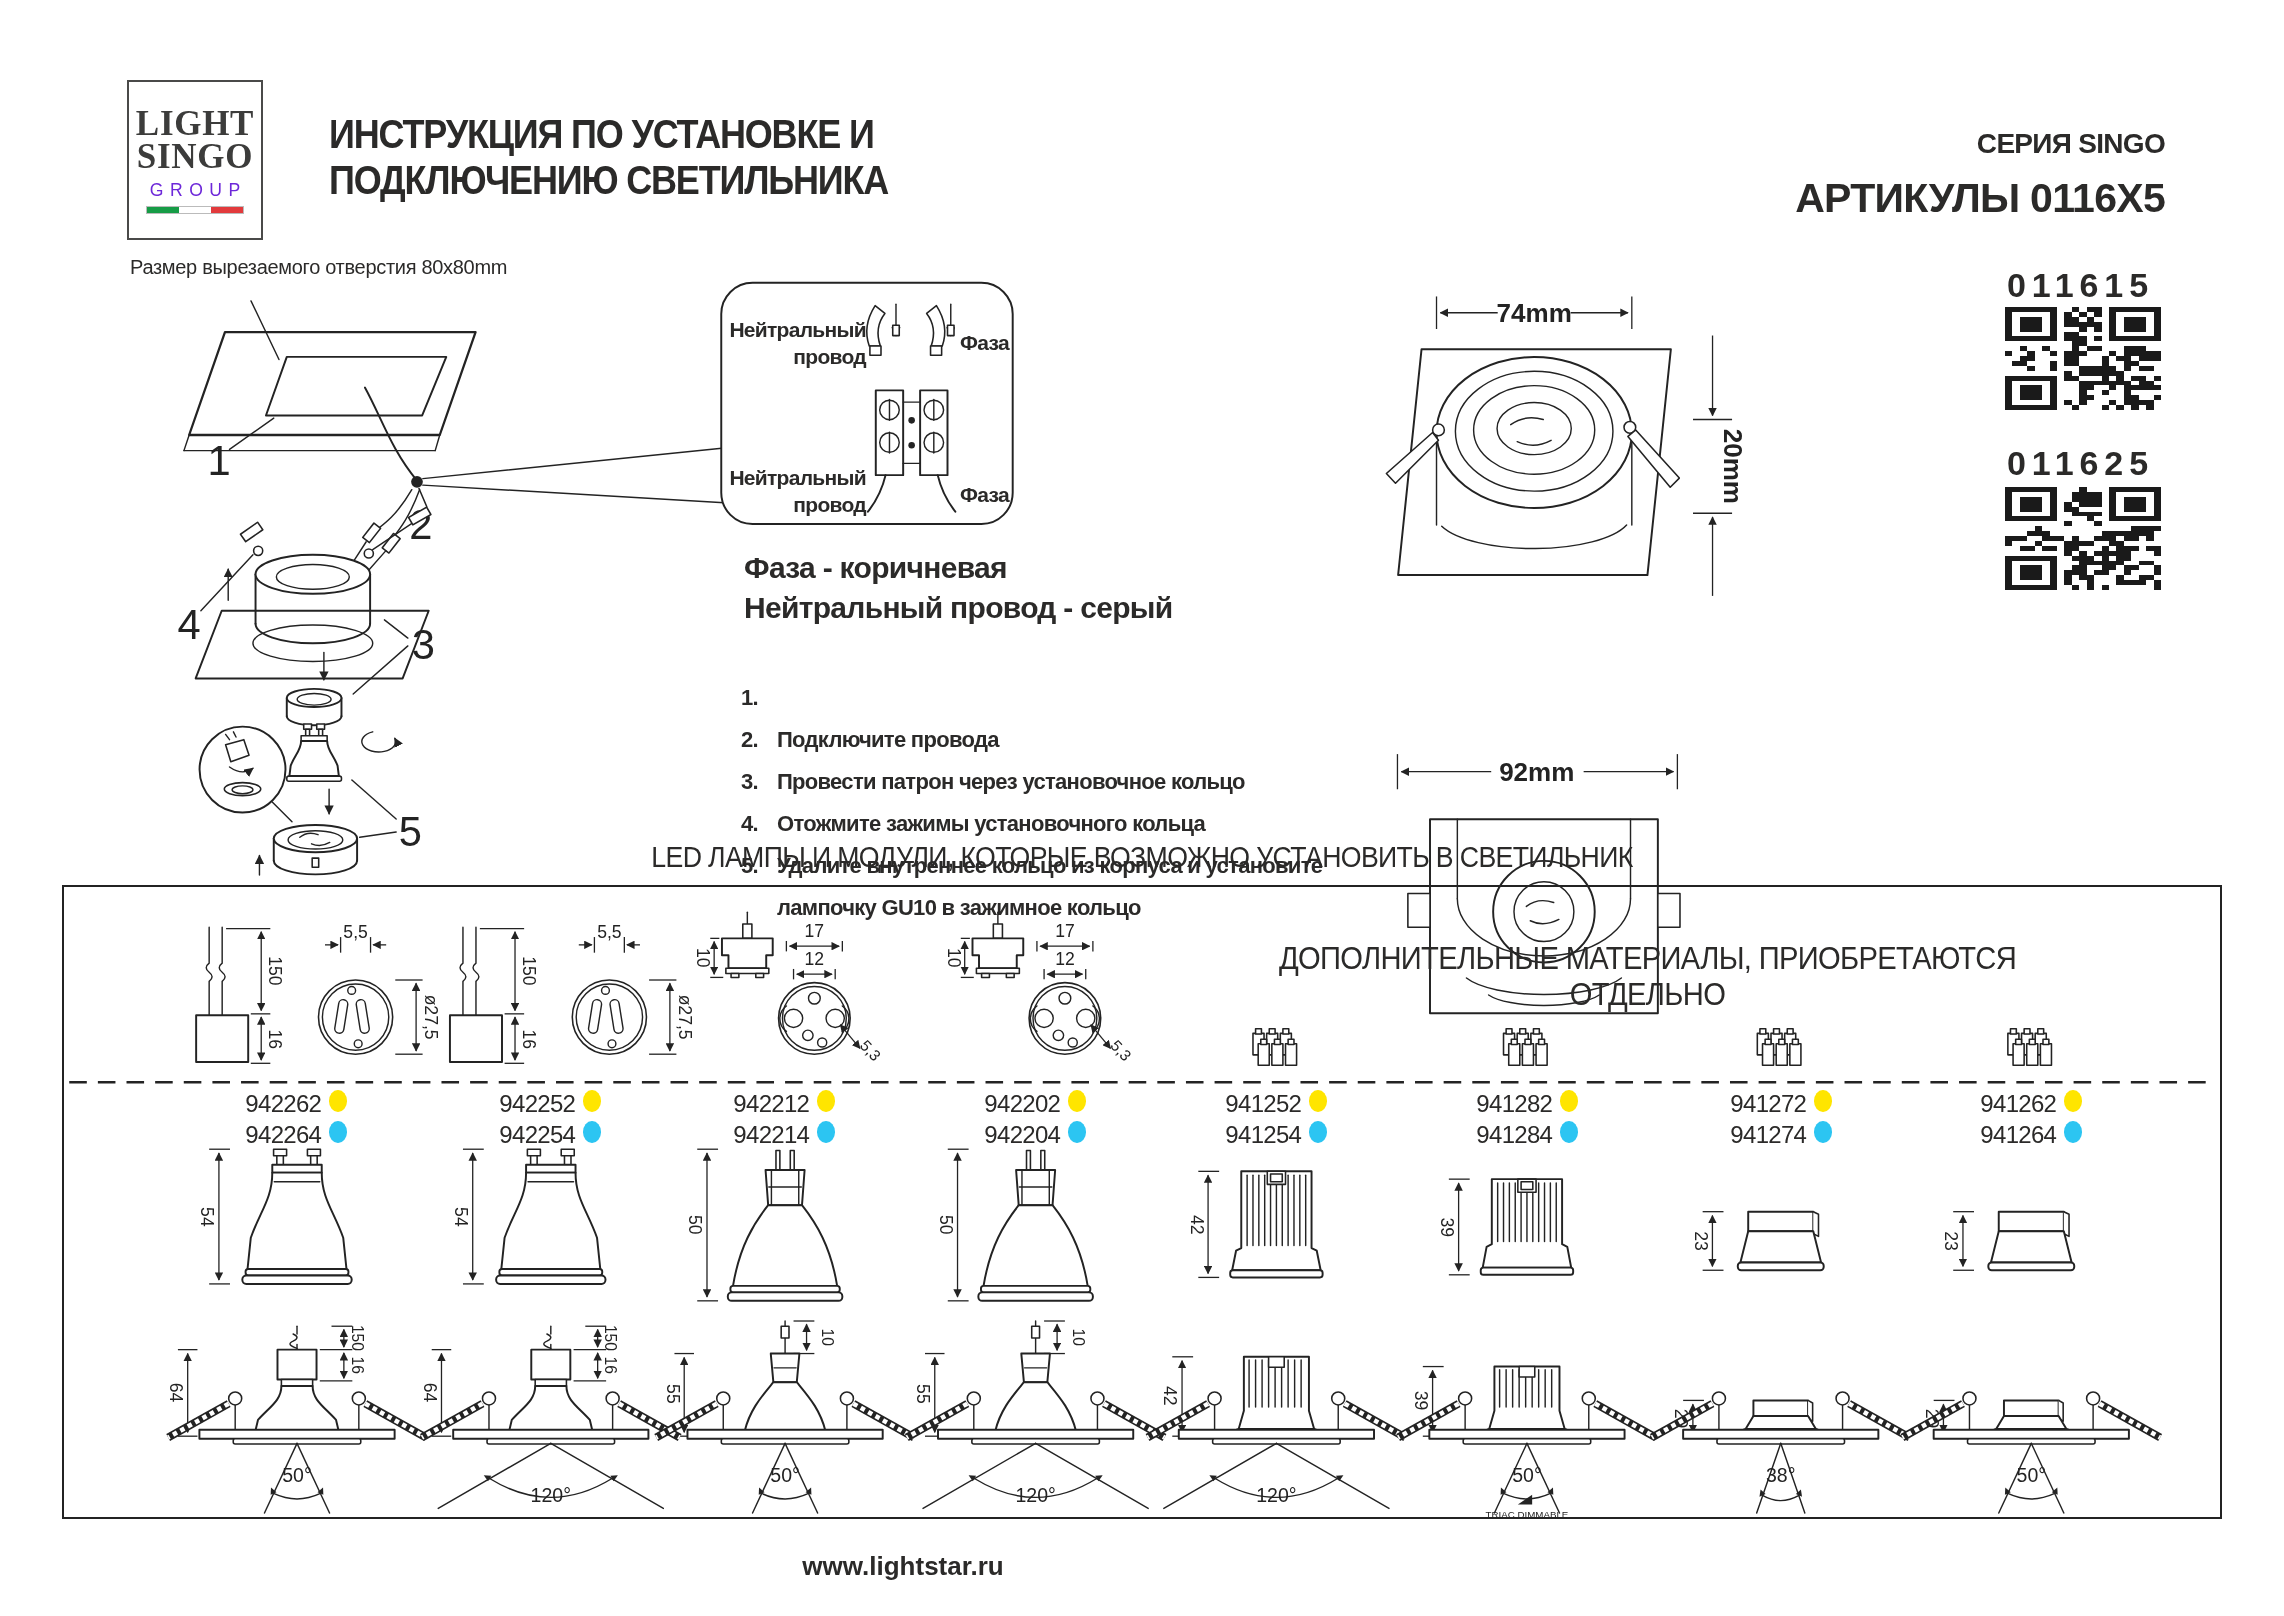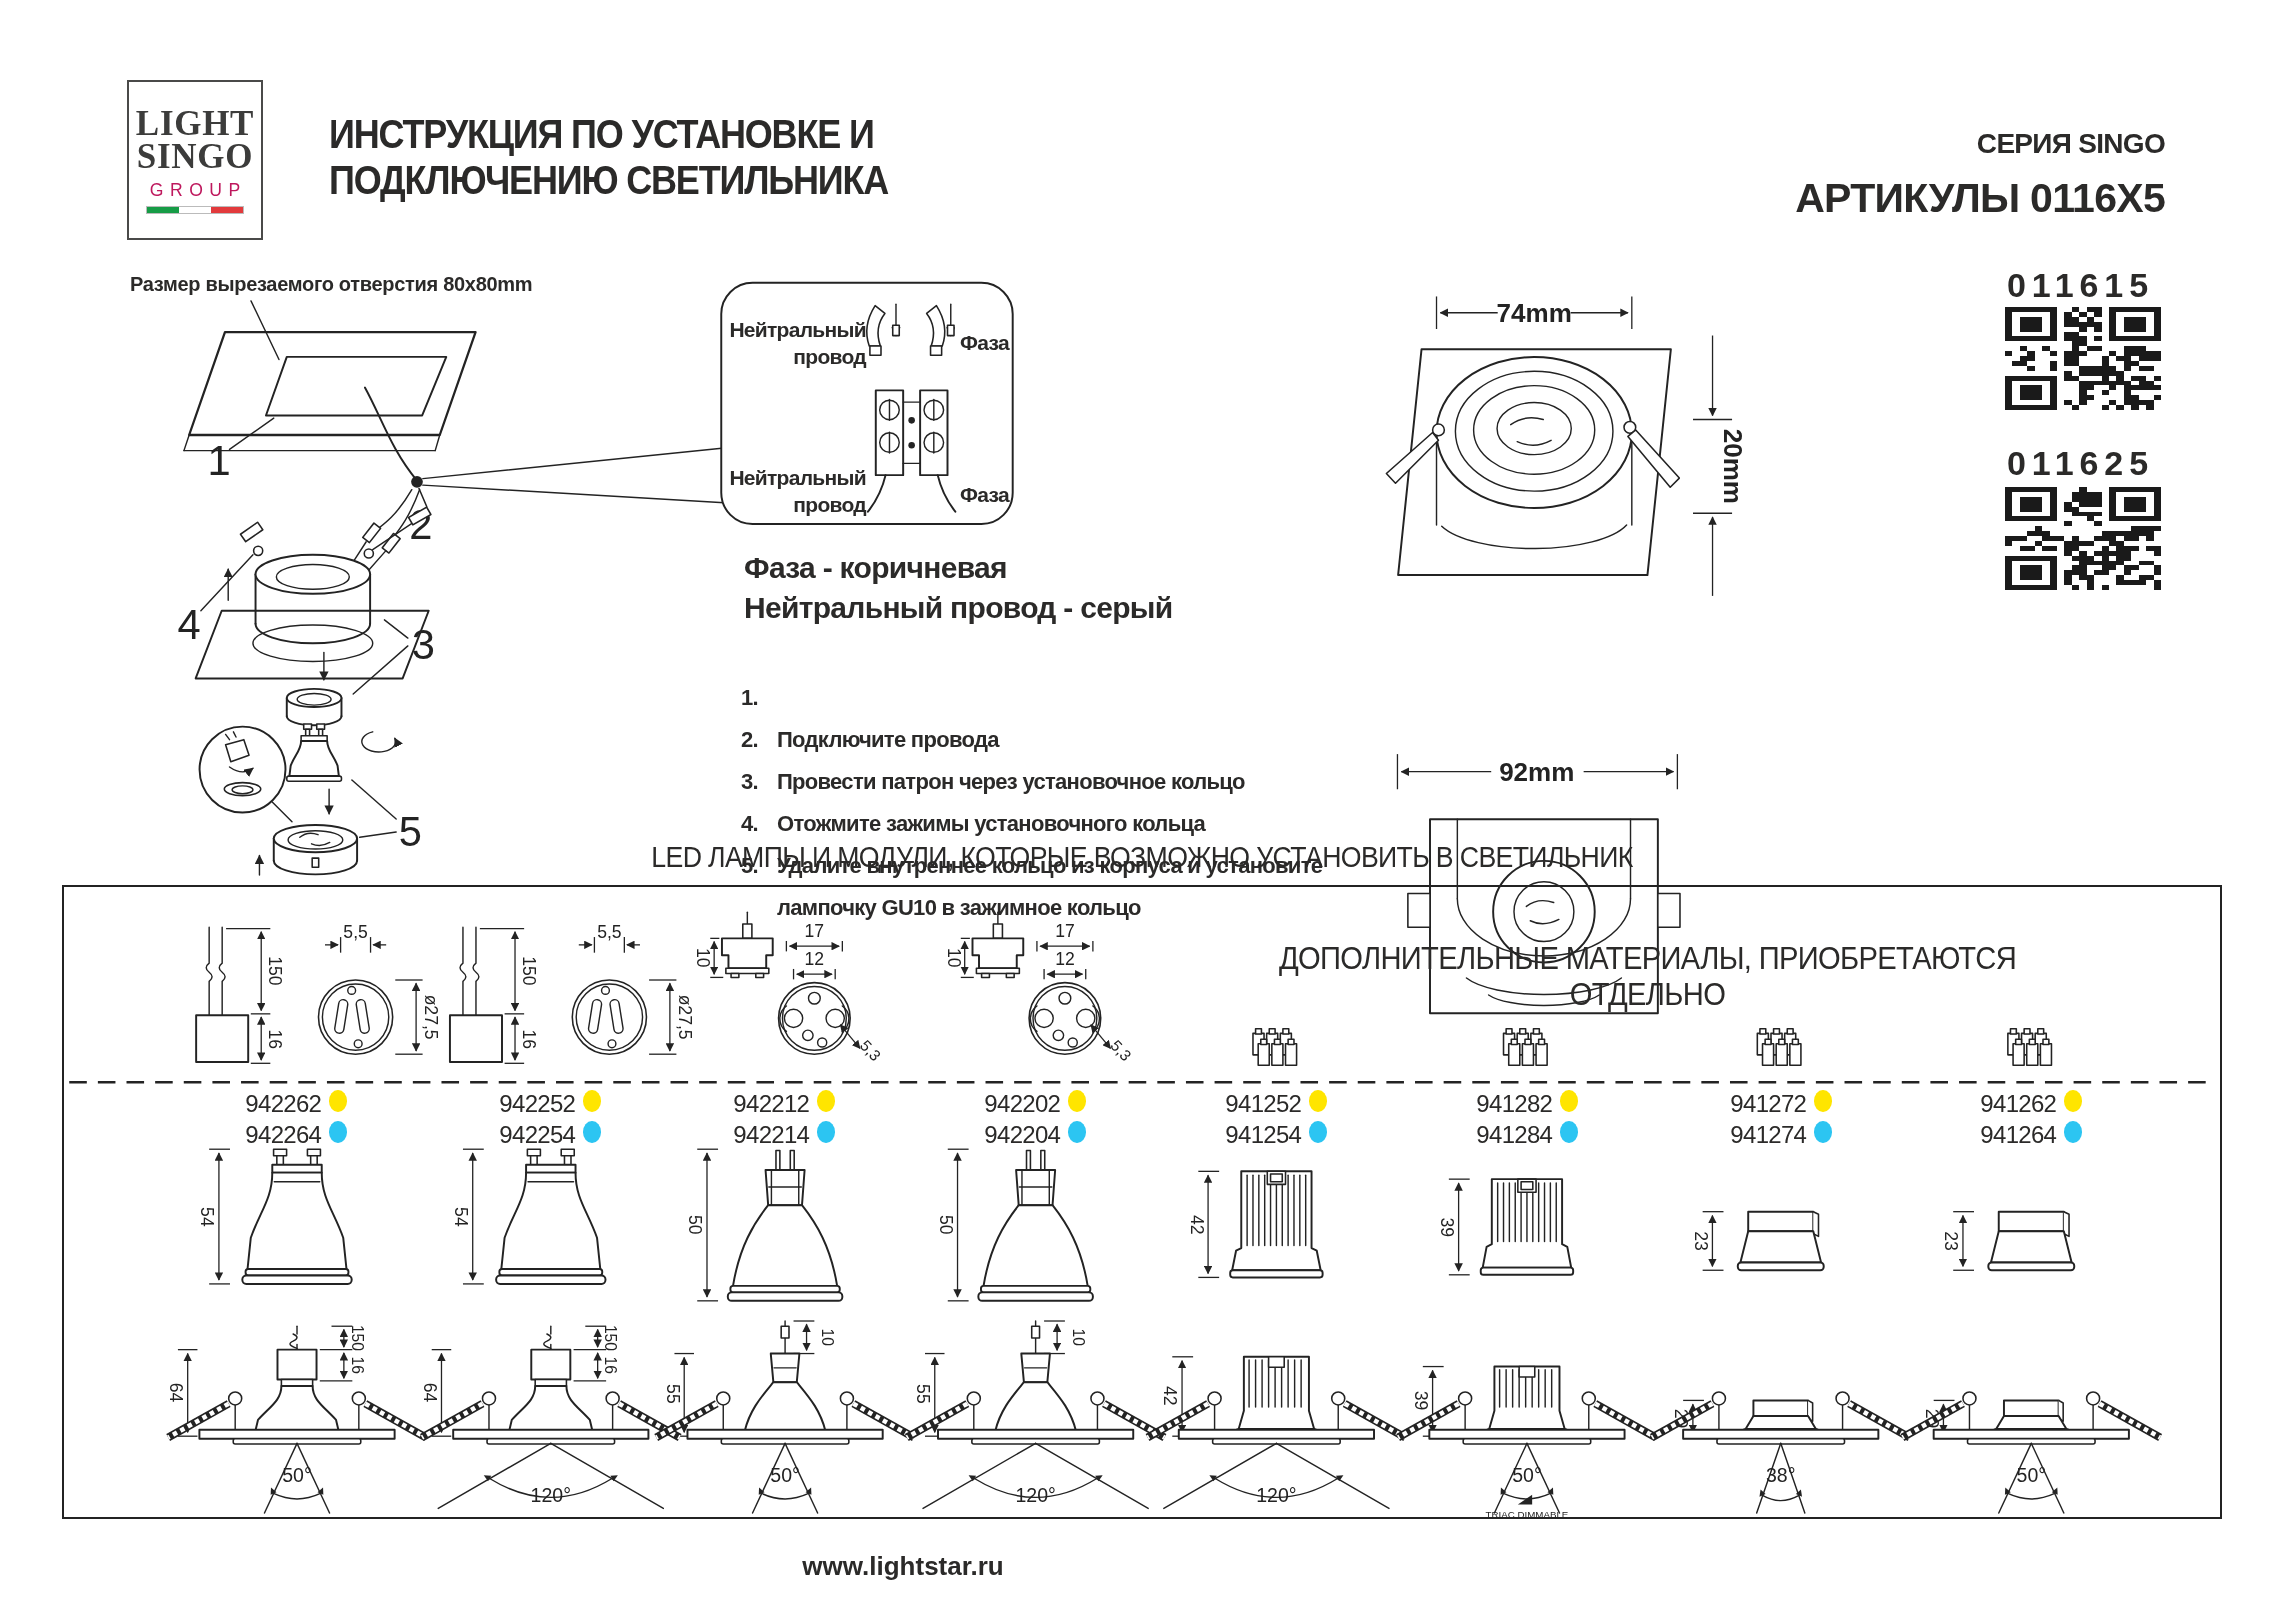--- a/index.html
+++ b/index.html
@@ -4,28 +4,28 @@
 <style>
   html,body{margin:0;padding:0}
   body{width:2284px;height:1616px;background:#fff;position:relative;overflow:hidden;
        font-family:"Liberation Sans",sans-serif;color:#2b2a29}
   .abs{position:absolute}
   svg{overflow:visible;display:block}
   symbol{overflow:visible}
   
   .logo-box{left:127px;top:80px;width:132px;height:156px;border:2px solid #4a4a49;text-align:center}
   .logo-word{font-family:"Liberation Serif",serif;font-weight:700;font-size:35px;line-height:33px;color:#3c3c3b;letter-spacing:0.7px}
-  .logo-group{font-family:"Liberation Sans",sans-serif;font-weight:400;font-size:17.6px;letter-spacing:6.5px;color:#be185d;margin-top:6.5px;text-indent:6.5px}
+  .logo-group{font-family:"Liberation Sans",sans-serif;font-weight:400;font-size:17.6px;letter-spacing:6.5px;color:#6d28d9;margin-top:6.5px;text-indent:6.5px}
   .flag{width:96px;height:6.5px;margin:5.2px auto 0;display:flex;border:0.7px solid #bbb}
   .flag>div{flex:1}
   .page-title{left:329px;top:111px;font-size:40px;font-weight:700;line-height:46px;letter-spacing:-1.3px;transform:scaleX(.9);transform-origin:left top;white-space:nowrap}
   .series-wrap{right:119px;top:128px;text-align:right}
   .series{font-size:28px;font-weight:700;letter-spacing:-0.7px}
   .articles{font-size:41px;font-weight:700;letter-spacing:-0.7px;margin-top:15px}
-  .hole-label{left:130px;top:273px;font-size:20px;font-weight:700;letter-spacing:-0.3px}
+  .hole-label{left:130px;top:256px;font-size:20px;font-weight:400;letter-spacing:-0.3px}
   .bubble-label{font-size:21px;font-weight:700;letter-spacing:-0.7px;line-height:27px}
   .note{left:744px;font-size:30px;font-weight:700;letter-spacing:-0.7px;white-space:nowrap}
   .steps{left:741px;top:677px;font-size:22px;font-weight:700;letter-spacing:-0.7px}
   .step{display:flex;line-height:42px}
   .step-n{width:36px}
   .artnum{font-size:34px;font-weight:700;letter-spacing:5.9px;white-space:nowrap}
   .section-title{left:0;top:841px;width:2284px;text-align:center;font-size:29px;font-weight:400;letter-spacing:-0.7px;transform:scaleX(.92)}
   .additional-title{left:1172px;top:941px;width:951px;text-align:center;font-size:31px;font-weight:400;letter-spacing:-0.7px;transform:scaleX(.94)}
   .table-box{left:62px;top:885px;width:2156px;height:630px;border:2px solid #232323}
   .code-block{width:182px;text-align:center;font-size:24px;letter-spacing:-0.7px}

